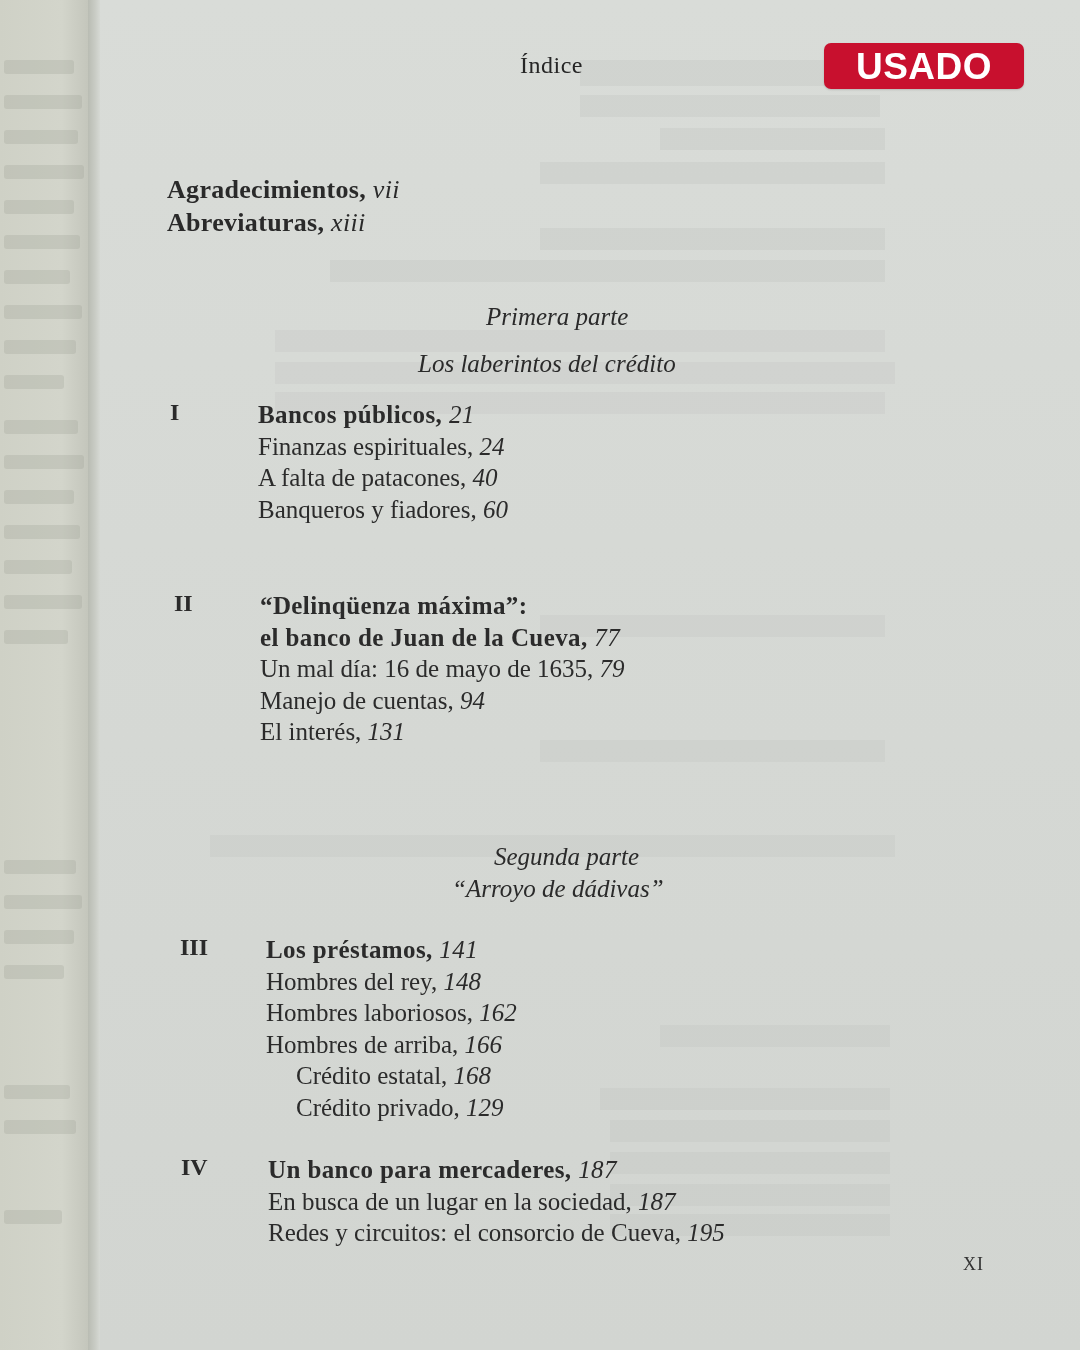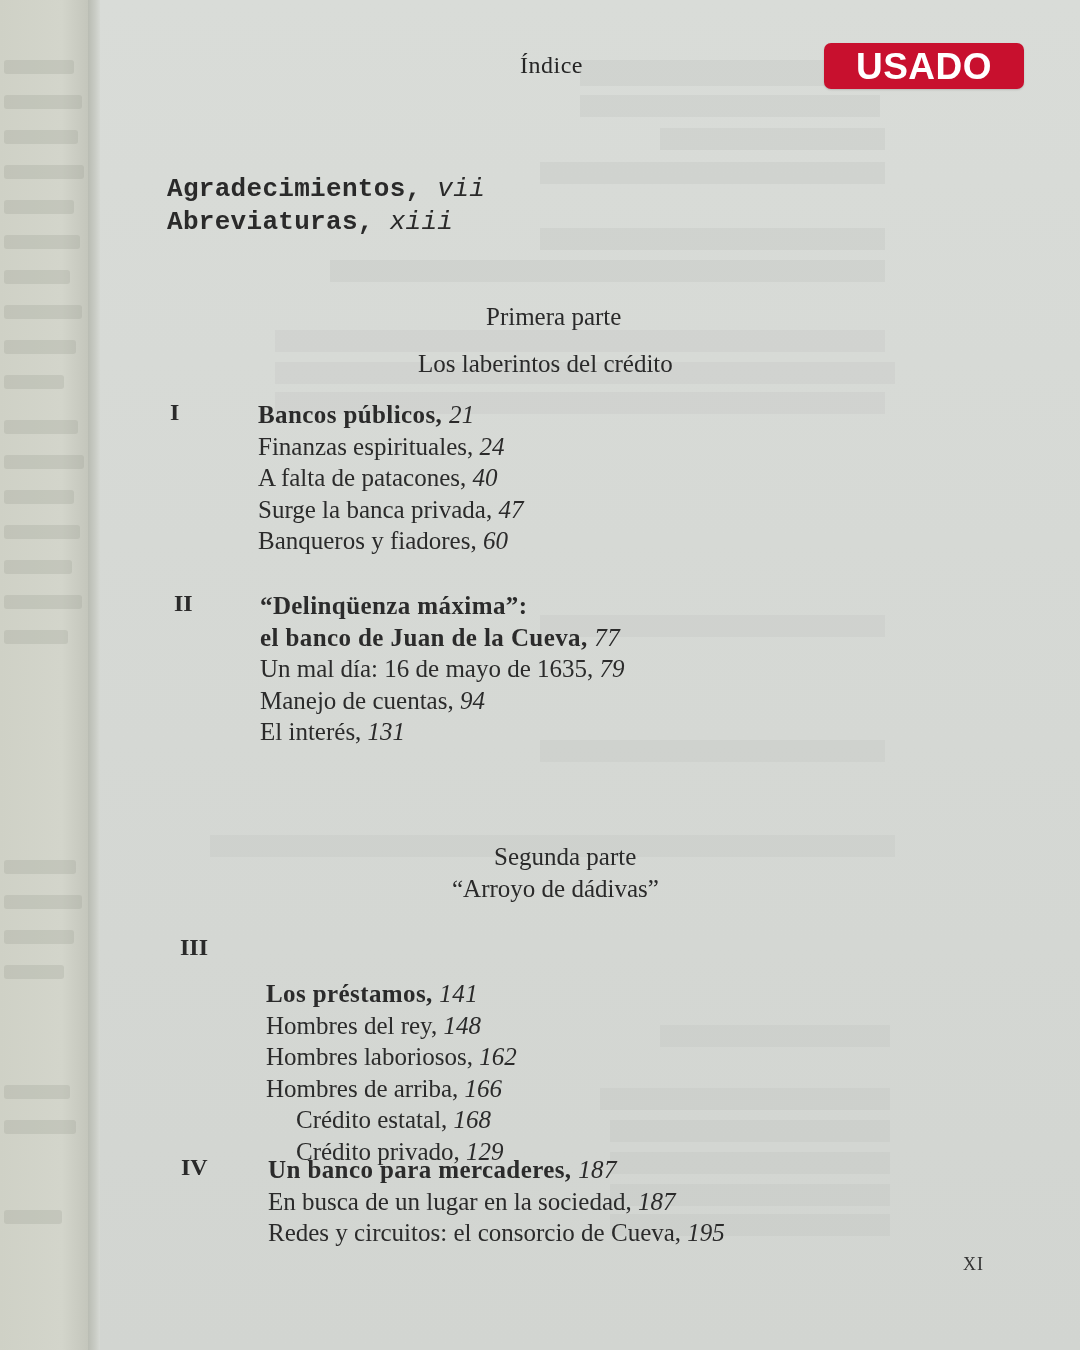--- a/index.html
+++ b/index.html
@@ -64,36 +64,37 @@
       font-family: "Liberation Sans", "DejaVu Sans", sans-serif;
       font-size: 37px;
       font-weight: bold;
       text-align: center;
       line-height: 47px;
       letter-spacing: 0.5px;
       box-shadow: 0 1px 2px rgba(0,0,0,0.15);
     }
     .front-matter {
       position: absolute;
-      left: 167px; top: 173px; font-family: Liberation Mono, monospace;
+      left: 167px; top: 173px;
     }
     .fm-line {
       font-size: 26px;
       line-height: 33px;
       font-weight: bold;
       color: #2a2a2a;
       letter-spacing: 0.3px;
       white-space: nowrap;
     }
     .pg {
       font-style: italic;
       font-weight: normal;
     }
     .part-heading {
       position: absolute;
+      font-style: italic;
       font-size: 25px;
       line-height: 33px;
       text-align: center;
       color: #2a2a2a;
       white-space: nowrap;
     }
     .chapter {
       position: absolute;
     }
     .roman {
@@ -197,42 +198,41 @@
 
 <div class="part-heading" style="left:486px;top:300px;">Primera parte</div>
 <div class="part-heading" style="left:418px;top:347px;">Los laberintos del crédito</div>
 
 <div class="chapter" style="left:170px;top:399px;">
   <div class="roman">I</div>
   <div class="entries" style="left:88px;">
     <div class="entry main"><span>Bancos públicos, </span><span class="pg">21</span></div>
     <div class="entry"><span>Finanzas espirituales, </span><span class="pg">24</span></div>
     <div class="entry"><span>A falta de patacones, </span><span class="pg">40</span></div>
-    <div class="entry"><span>Surge la banca privada, </span><span class="pg">47</span></div>
     <div class="entry"><span>Banqueros y fiadores, </span><span class="pg">60</span></div>
   </div>
 </div>
 
 <div class="chapter" style="left:174px;top:590px;">
   <div class="roman">II</div>
   <div class="entries" style="left:86px;">
     <div class="entry main"><span>“Delinqüenza máxima”:</span><span class="pg"></span></div>
     <div class="entry main"><span>el banco de Juan de la Cueva, </span><span class="pg">77</span></div>
     <div class="entry"><span>Un mal día: 16 de mayo de 1635, </span><span class="pg">79</span></div>
     <div class="entry"><span>Manejo de cuentas, </span><span class="pg">94</span></div>
     <div class="entry"><span>El interés, </span><span class="pg">131</span></div>
   </div>
 </div>
 
 <div class="part-heading" style="left:494px;top:840px;">Segunda parte</div>
 <div class="part-heading" style="left:452px;top:872px;">“Arroyo de dádivas”</div>
 
 <div class="chapter" style="left:180px;top:934px;">
   <div class="roman">III</div>
-  <div class="entries" style="left:86px;margin-top:44px;">
+  <div class="entries" style="left:86px;">
     <div class="entry main"><span>Los préstamos, </span><span class="pg">141</span></div>
     <div class="entry"><span>Hombres del rey, </span><span class="pg">148</span></div>
     <div class="entry"><span>Hombres laboriosos, </span><span class="pg">162</span></div>
     <div class="entry"><span>Hombres de arriba, </span><span class="pg">166</span></div>
     <div class="entry sub2"><span>Crédito estatal, </span><span class="pg">168</span></div>
     <div class="entry sub2"><span>Crédito privado, </span><span class="pg">129</span></div>
   </div>
 </div>
 
 <div class="chapter" style="left:181px;top:1154px;">

